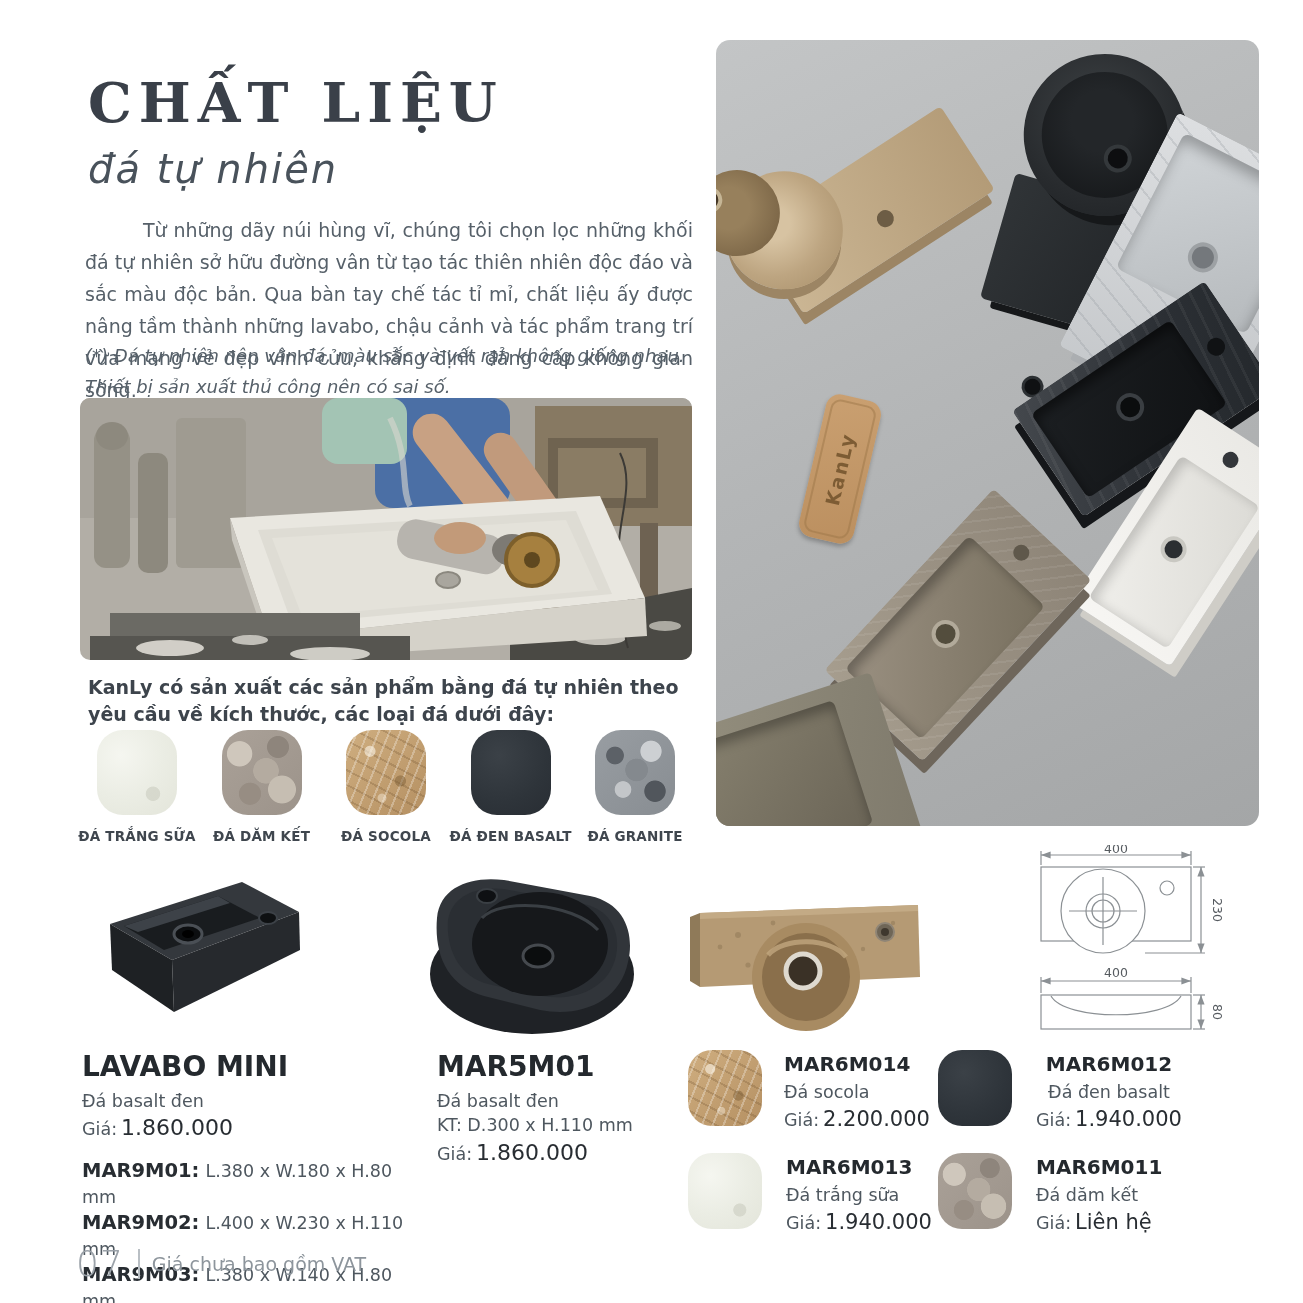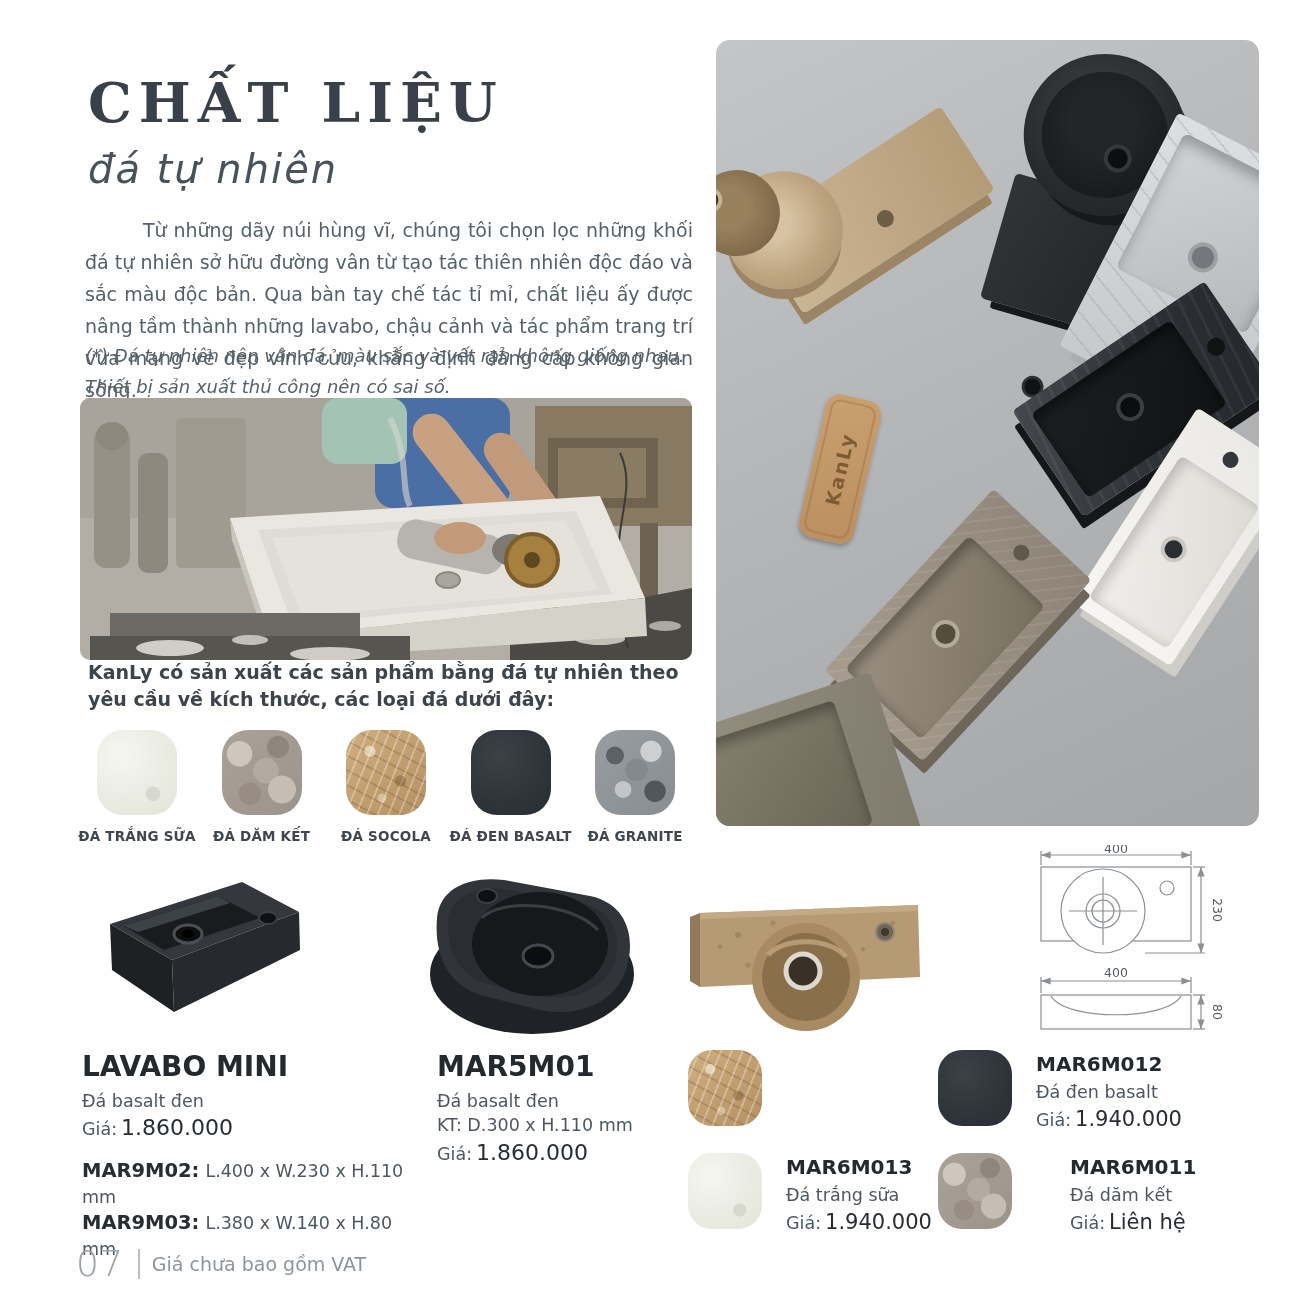--- a/index.html
+++ b/index.html
@@ -24,21 +24,21 @@
     font-size:19px; line-height:32px; text-align:justify; text-indent:58px; color:#566069;
   }
   .note {
     position:absolute; left:85px; top:340px; width:608px;
     font-size:18px; line-height:31px; font-style:italic; color:#566069;
   }
   
   .workshop { position:absolute; left:80px; top:398px; width:612px; height:262px; border-radius:10px; overflow:hidden; }
   
   .prod-note {
-    position:absolute; left:88px; top:659px; width:600px;
+    position:absolute; left:88px; top:674px; width:600px;
     font-size:19px; line-height:27px; font-weight:bold; color:#3d444c;
   }
   
   .materials { position:absolute; left:78px; top:730px; width:616px; display:flex; justify-content:space-between; }
   .material { width:118px; display:flex; flex-direction:column; align-items:center; }
   .swatch { width:80px; height:85px; border-radius:26px; }
   .material .label { margin-top:13px; font-size:13.5px; font-weight:600; letter-spacing:.2px; color:#3f464e; white-space:nowrap; }
   
   .tex-trangsua { background:
       radial-gradient(circle at 70% 75%, rgba(210,212,200,.8) 0 8%, transparent 9%),
@@ -148,23 +148,23 @@
   .block-lavabo { position:absolute; left:82px; top:1050px; width:330px; }
   .variants { margin-top:18px; }
   .variant { font-size:17.5px; color:#4e575f; line-height:26px; }
   .variant .code { font-size:19.5px; font-weight:bold; color:#282d32; margin-right:6px; }
   .block-mar5 { position:absolute; left:437px; top:1050px; width:270px; }
   
   .grid-item { position:absolute; display:flex; }
   .grid-item .swatch { width:74px; height:76px; border-radius:24px; flex:none; }
   .grid-item .info { margin-left:24px; padding-top:2px; }
   .gi-a { left:688px; top:1050px; } .gi-a .info{ margin-left:22px; }
-  .gi-b { left:938px; top:1050px; } .gi-b .info{ margin-left:24px; }
+  .gi-b { left:938px; top:1050px;text-align:center; } .gi-b .info{ margin-left:24px; }
   .gi-c { left:688px; top:1153px; }
-  .gi-d { left:938px; top:1153px;gap:34px; }
+  .gi-d { left:938px; top:1153px; }
   .grid-item .p-name { font-size:20px; margin-bottom:6px; }
   .grid-item .p-mat { margin-bottom:5px; }
   .grid-item .p-price .val { font-size:21px; }
   
   .footer { position:absolute; left:76px; top:1243px; display:flex; align-items:center; }
   .footer .num { font-size:36px; font-weight:300; color:#9ba2a9; letter-spacing:1px; }
   .footer .bar { width:2px; height:30px; background:#b9bfc4; margin:0 12px 0 14px; }
   .footer .txt { font-size:19px; color:#8d959c; }
 </style>
 </head>
@@ -399,39 +399,49 @@
   </div>
 
   <div class="block-lavabo">
     <div class="p-name">LAVABO MINI</div>
     <div class="p-mat">Đá basalt đen</div>
     <div class="p-price">
       <span>Giá:</span><span class="val">1.860.000</span>
     </div>
     <div class="variants">
       <div class="variant">
+        <span class="code">MAR9M01:</span><span>L.380 x W.180 x H.80 mm</span>
+      </div>
+      <div class="variant">
         <span class="code">MAR9M02:</span><span>L.400 x W.230 x H.110 mm</span>
       </div>
       <div class="variant">
         <span class="code">MAR9M03:</span><span>L.380 x W.140 x H.80 mm</span>
       </div>
     </div>
   </div>
 
   <div class="block-mar5">
     <div class="p-name">MAR5M01</div>
     <div class="p-mat">Đá basalt đen</div>
     <div class="p-size">KT: D.300 x H.110  mm</div>
     <div class="p-price">
       <span>Giá:</span><span class="val">1.860.000</span>
     </div>
   </div>
 
   <div class="grid-item gi-a">
     <div class="swatch tex-socola"></div>
+    <div class="info">
+      <div class="p-name">MAR6M014</div>
+      <div class="p-mat">Đá socola</div>
+      <div class="p-price">
+        <span>Giá:</span><span class="val">2.200.000</span>
+      </div>
+    </div>
   </div>
 
   <div class="grid-item gi-b">
     <div class="swatch tex-basalt"></div>
     <div class="info">
       <div class="p-name">MAR6M012</div>
       <div class="p-mat">Đá đen basalt</div>
       <div class="p-price">
         <span>Giá:</span><span class="val">1.940.000</span>
       </div>

